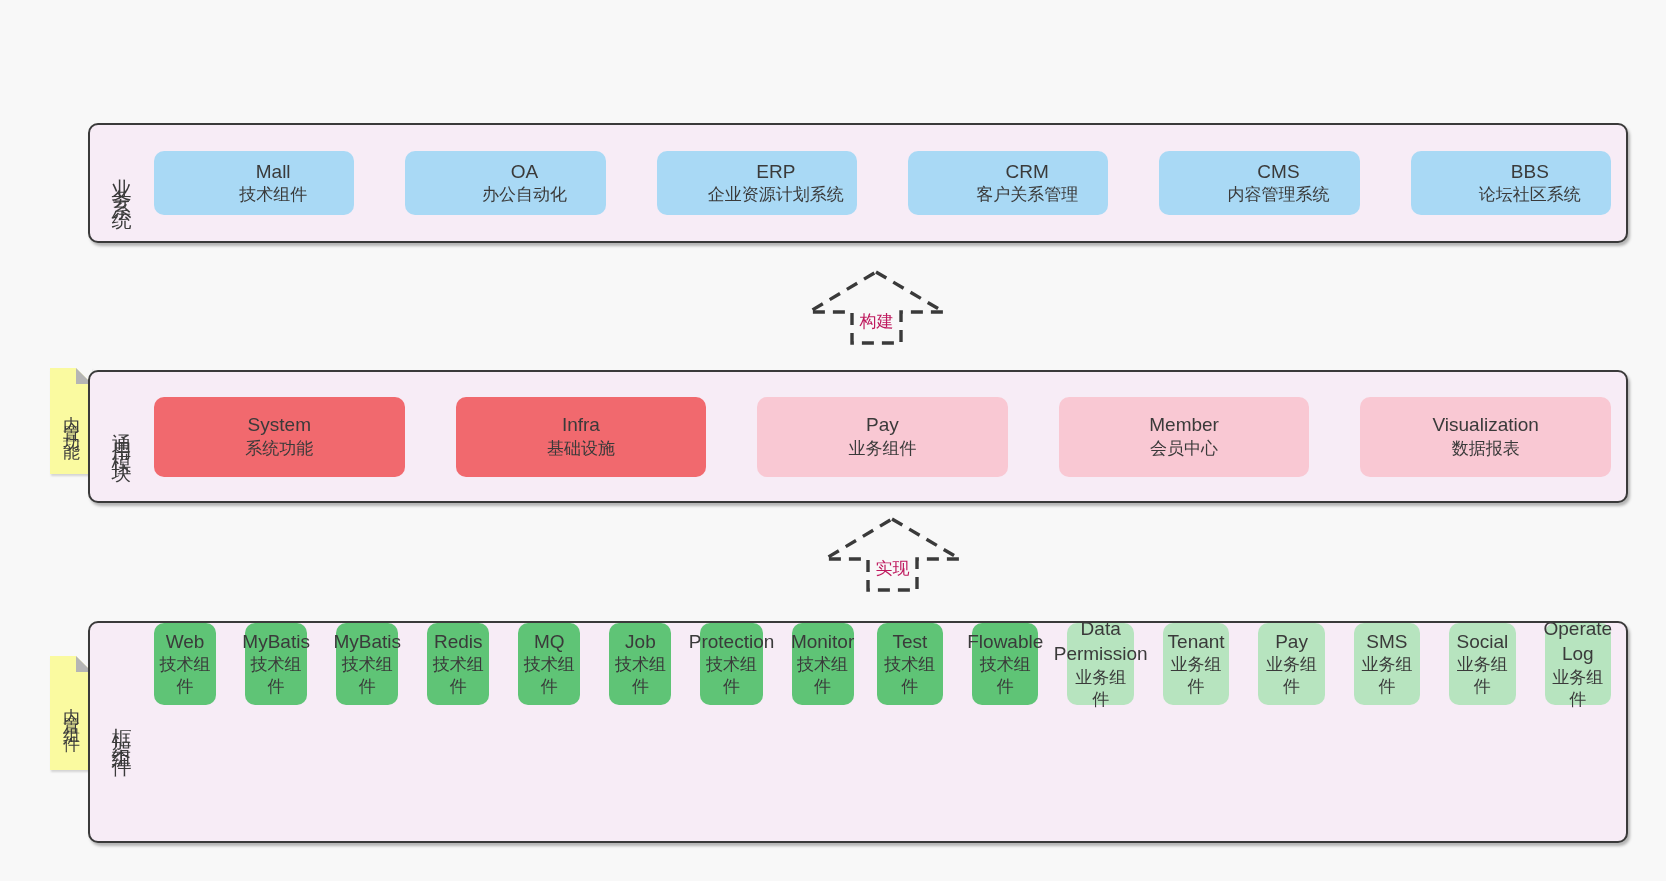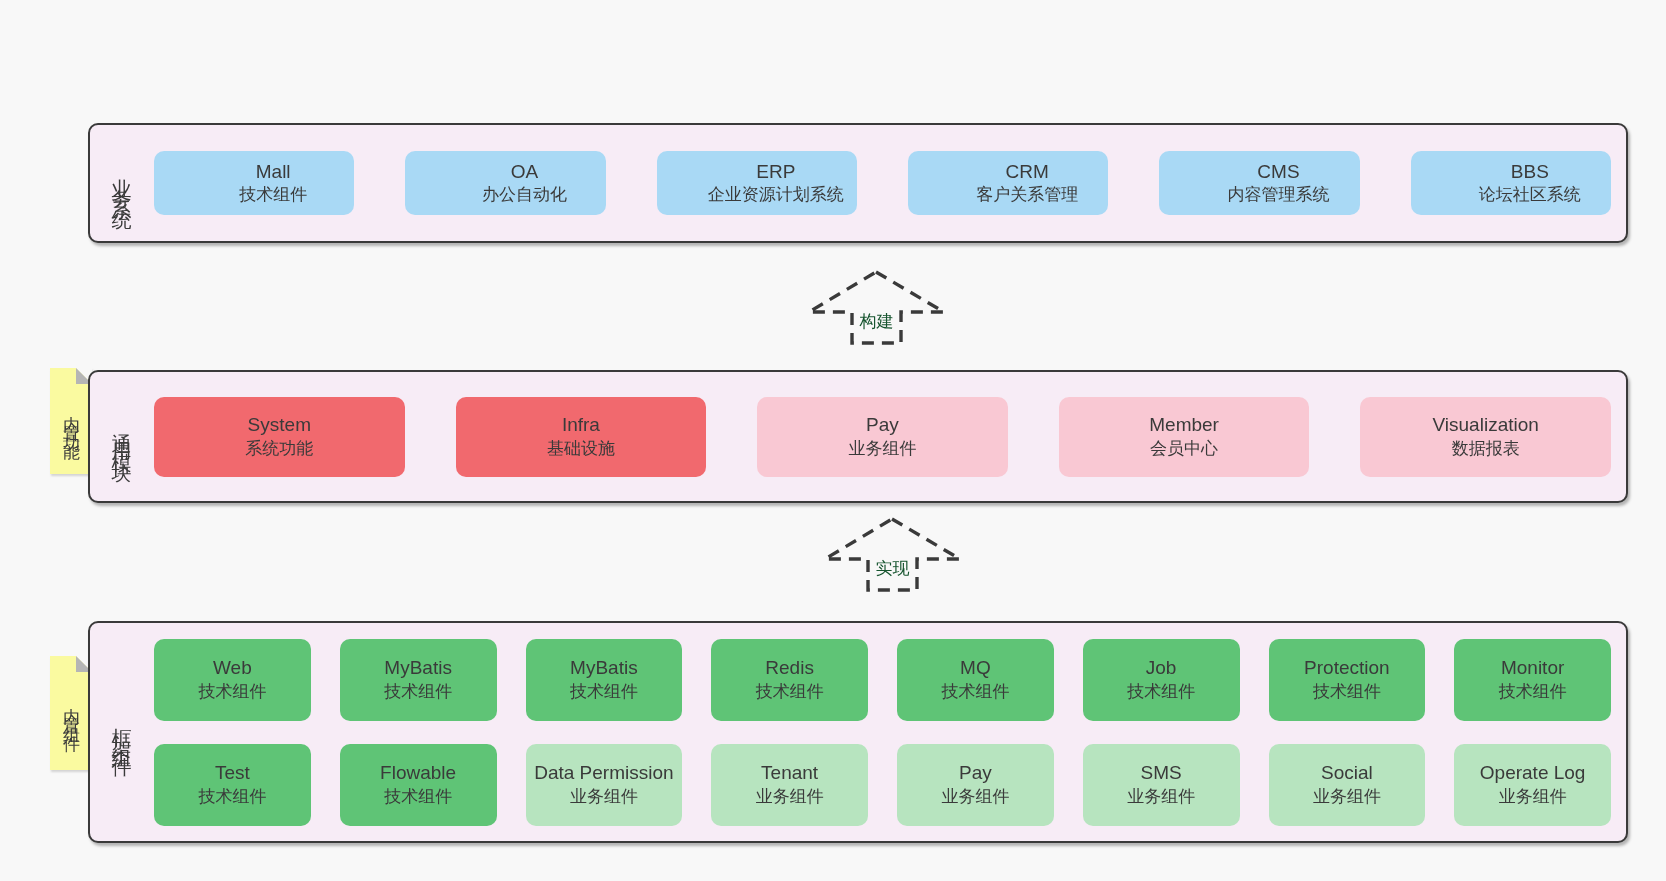--- a/index.html
+++ b/index.html
@@ -12,21 +12,21 @@
          box-shadow:2px 3px 3px rgba(0,0,0,0.28);display:flex;z-index:2;}
   .panel-top{top:123px;height:120px;}
   .panel-mid{top:370px;height:133px;}
   .panel-bot{top:621px;height:222px;}
 
   .panel-label{writing-mode:vertical-rl;text-orientation:upright;
                font-size:20px;letter-spacing:10px;line-height:38px;
                align-self:center;margin-left:13px;flex:none;color:#3a3a3a;}
 
   .row{flex:1;display:flex;align-items:center;gap:51px;padding:0 15px 0 13px;min-width:0;}
-  .rows{flex:1;display:flex;flex-direction:column;justify-content:center;gap:23px;padding:0 15px 0 13px;min-width:0;}
+  .rows{flex:1;display:flex;flex-direction:row;justify-content:center;gap:23px;padding:0 15px 0 13px;min-width:0;}
   .row-inner{display:flex;gap:29px;}
 
   .node{flex:1;min-width:0;border-radius:10px;display:flex;flex-direction:column;
         align-items:center;justify-content:center;text-align:center;padding:2px 4px;box-sizing:border-box;}
   .panel-top .node{height:64px;padding-left:42px;}
   .panel-mid .node{height:80px;}
   .panel-bot .node{height:82px;}
   .node-name{font-size:19px;line-height:1.3;}
   .node-desc{font-size:17px;line-height:1.3;}
 
@@ -47,21 +47,21 @@
   .fold{position:absolute;top:0;right:0;width:16px;height:16px;}
   .fold .cut{position:absolute;inset:0;background:#f8f8f8;
              clip-path:polygon(0 0,100% 0,100% 100%);}
   .fold .flap{position:absolute;inset:0;background:#b5b5b5;
               clip-path:polygon(0 0,100% 100%,0 100%);}
 
   
   .arrow{position:absolute;width:141px;height:78px;z-index:0;}
   .arrow svg{display:block;}
   .arrow-label{position:absolute;left:50%;top:41px;transform:translateX(-50%);
-               background:#f8f8f8;font-size:17px;padding:0 3px;white-space:nowrap;color:#14532d;}
+               background:#f8f8f8;font-size:17px;padding:0 3px;white-space:nowrap;color:#be185d;}
   .arrow-build{left:806px;top:269px;}
   .arrow-impl{left:822px;top:516px;}
 </style>
 </head>
 <body>
 
 <div class="canvas">
 
   <section class="panel panel-top">
     <div class="panel-label">业务系统</div>

